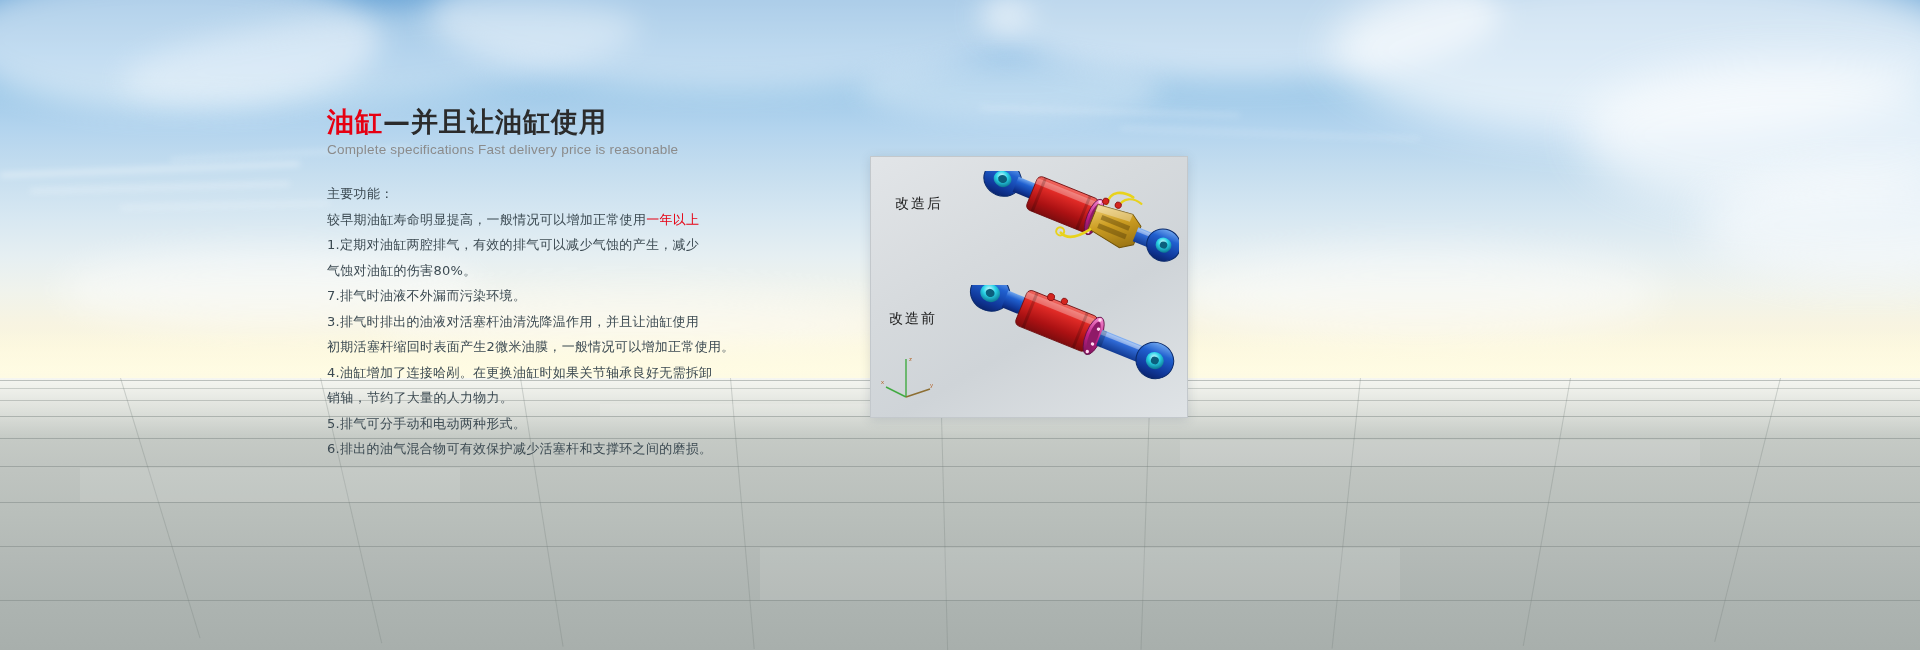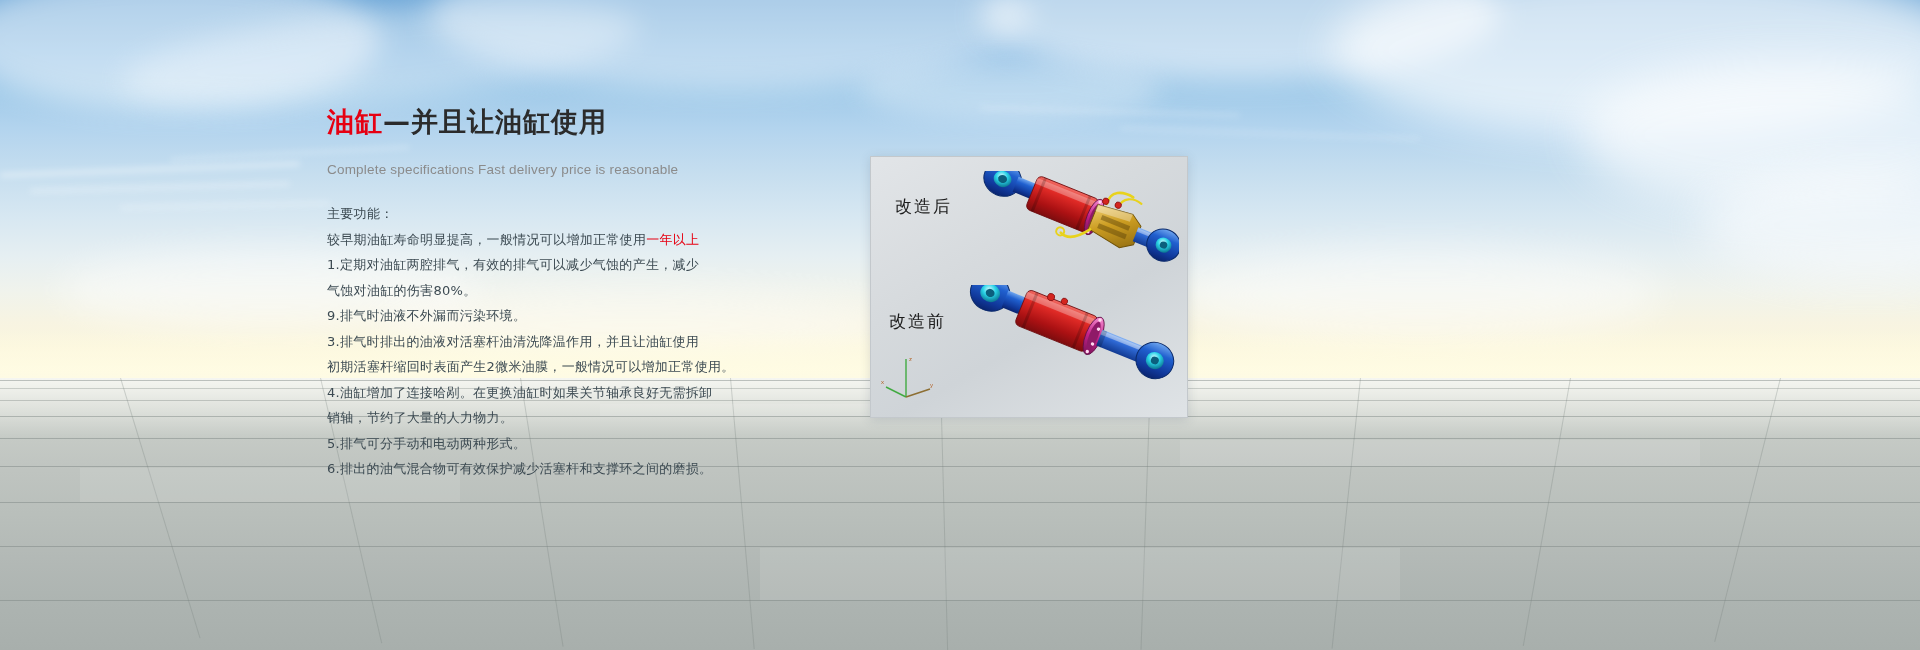--- a/index.html
+++ b/index.html
@@ -85,21 +85,21 @@
   .text-col { position:absolute; left:327px; top:106px; width:520px; }
 
   .headline {
     font-family:"DejaVu Sans","Liberation Sans",sans-serif;
     font-size:27px; font-weight:bold; letter-spacing:1px;
     color:#2b2b2b; white-space:nowrap; line-height:1.2;
   }
   .headline .hl-red { color:#e60012; }
 
   .subhead {
-    margin-top:24px; font-size:13.5px; color:#8b8b8b;
+    margin-top:4px; font-size:13.5px; color:#8b8b8b;
     letter-spacing:.2px; white-space:nowrap;
     font-family:"Liberation Sans",sans-serif;
   }
 
   .body-block { margin-top:24px; }
   .body-line {
     font-family:"DejaVu Sans","Liberation Sans",sans-serif;
     font-size:13px; color:#3c4a52; line-height:25.5px;
     white-space:nowrap; letter-spacing:.3px;
   }
@@ -109,21 +109,21 @@
   .product-panel {
     position:absolute; left:870px; top:156px; width:318px; height:262px;
     background:linear-gradient(150deg,#e2e5e8 0%,#d6dadd 38%,#cfd4d8 62%,#dfe3e6 100%);
     border:1px solid #c3c8cc;
     box-shadow:0 2px 10px rgba(60,80,100,.18);
     overflow:hidden;
   }
   .panel-label {
     position:absolute;
     font-family:"DejaVu Serif","Liberation Serif",serif;
-    font-size:17px; color:#1b1b1b; letter-spacing:2px; white-space:nowrap;
+    font-size:14px; color:#1b1b1b; letter-spacing:2px; white-space:nowrap;
   }
   .label-after  { left:24px; top:38px; }
   .label-before { left:18px; top:153px; }
 
   
   .cyl { position:absolute; }
   .cyl-after  { left:96px; top:14px;  width:212px; height:116px; }
   .cyl-before { left:80px; top:128px; width:228px; height:126px; }
 
   .axis-gizmo { position:absolute; left:9px; top:196px; width:56px; height:52px; opacity:.95; }
@@ -188,21 +188,21 @@
       <span class="hl-red">油缸</span><span>—并且让油缸使用</span>
     </div>
 
     <div class="subhead">Complete specifications Fast delivery price is reasonable</div>
 
     <div class="body-block">
       <div class="body-line">主要功能：</div>
       <div class="body-line"><span>较早期油缸寿命明显提高，一般情况可以增加正常使用</span><span class="accent">一年以上</span></div>
       <div class="body-line">1.定期对油缸两腔排气，有效的排气可以减少气蚀的产生，减少</div>
       <div class="body-line">气蚀对油缸的伤害80%。</div>
-      <div class="body-line">9.排气时油液不外漏而污染环境。</div>
+      <div class="body-line">7.排气时油液不外漏而污染环境。</div>
       <div class="body-line">3.排气时排出的油液对活塞杆油清洗降温作用，并且让油缸使用</div>
       <div class="body-line">初期活塞杆缩回时表面产生2微米油膜，一般情况可以增加正常使用。</div>
       <div class="body-line">4.油缸增加了连接哈剐。在更换油缸时如果关节轴承良好无需拆卸</div>
       <div class="body-line">销轴，节约了大量的人力物力。</div>
       <div class="body-line">5.排气可分手动和电动两种形式。</div>
       <div class="body-line">6.排出的油气混合物可有效保护减少活塞杆和支撑环之间的磨损。</div>
     </div>
   </div>
 
   <div class="product-panel">

